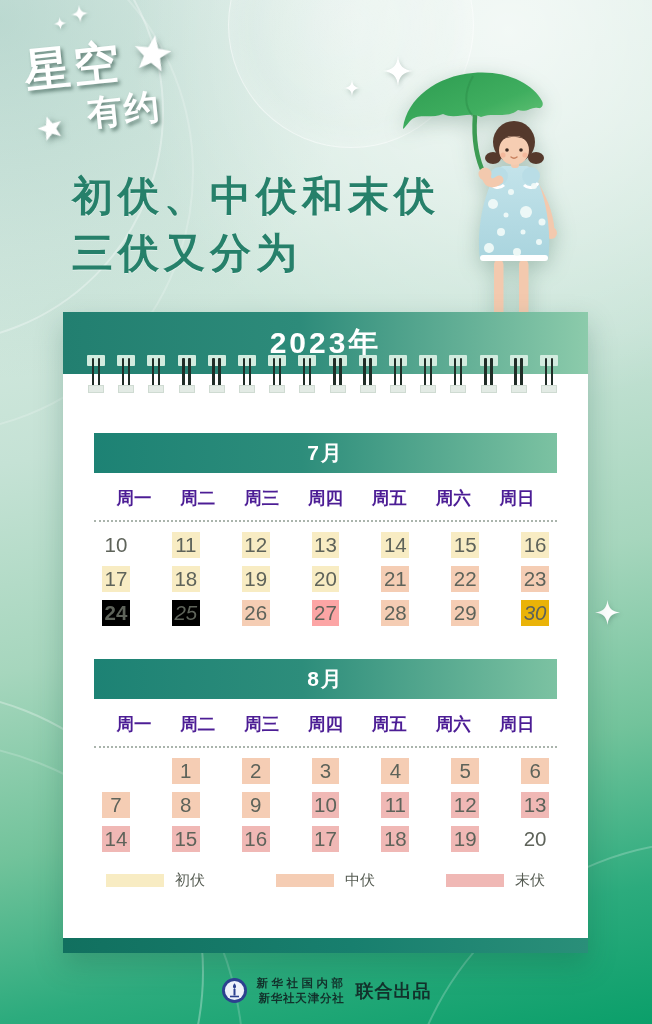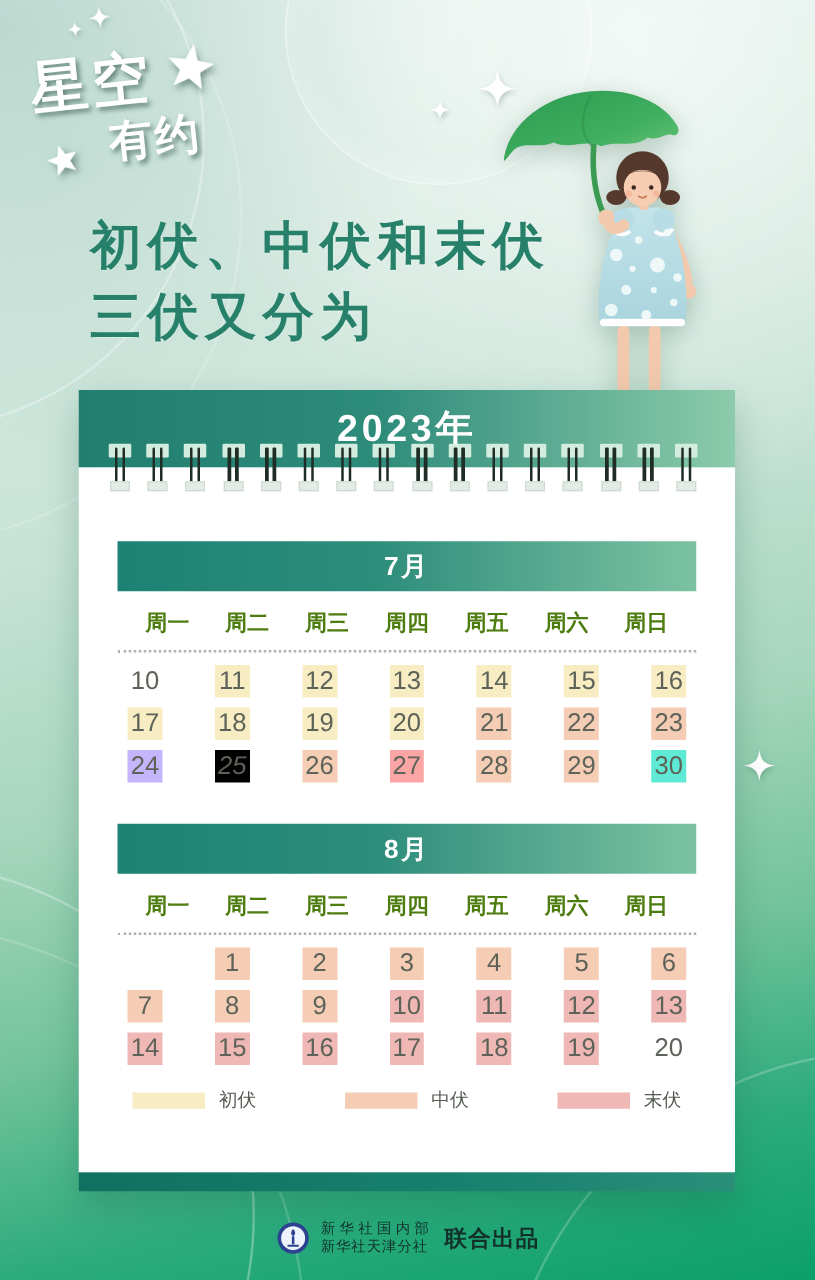--- a/index.html
+++ b/index.html
@@ -48,34 +48,34 @@
   .rings{position:absolute;left:0;top:43px;width:100%;height:42px;pointer-events:none;}
   .ring{position:absolute;top:0;width:18px;height:40px;}
   .ring .clip-top{position:absolute;left:0;top:0;width:18px;height:11px;background:#d2ecdf;border-radius:1px;display:block;}
   .ring .wire{position:absolute;top:3px;width:2.5px;height:33px;background:#202d27;border-radius:1px;display:block;}
   .ring .w1{left:4.5px;} .ring .w2{left:10.5px;}
   .ring .clip-bot{position:absolute;left:1px;top:30px;width:16px;height:8px;background:#e3ebe5;border:1px solid #cfdbd2;box-sizing:border-box;display:block;}
 
   .month-bar{height:40px;background:linear-gradient(90deg,#1d8274 0%,#2d8d7b 45%,#7cc2a2 100%);
     display:flex;align-items:center;justify-content:center;color:#fff;font-size:21px;font-weight:800;letter-spacing:2px;}
   .weekdays{display:flex;margin:12px 8px 0;}
-  .wd{flex:1;text-align:center;font-size:17.5px;font-weight:800;color:#4d7c0f;height:26px;line-height:26px;}
+  .wd{flex:1;text-align:center;font-size:17.5px;font-weight:800;color:#4c1d95;height:26px;line-height:26px;}
   .divider{margin:9px 0 0;border-top:2px dotted #aab4ac;height:0;}
   .drows{margin:6px 8px 0;}
   .drow{display:flex;height:34px;align-items:center;gap:42px;}
   .dcell{flex:1;height:26px;line-height:26px;text-align:center;font-size:20.5px;color:#5e635a;}
   .month-aug{margin-top:29px;}
   .legend{display:flex;margin:15px 12px 0;justify-content:space-between;align-items:center;}
   .lg-item{display:flex;align-items:center;gap:11px;}
   .lg-swatch{width:58px;height:13px;display:inline-block;}
   .lg-label{font-size:15px;color:#565c53;}
 
   
   .footer{position:absolute;left:0;right:0;top:976px;display:flex;justify-content:center;align-items:center;gap:9px;color:#12312b;}
-  .credit-lines{font-size:11.5px;font-weight:400;line-height:1.28;}
+  .credit-lines{font-size:11.5px;font-weight:700;line-height:1.28;text-align:center;}
   .credit-lines .c1{letter-spacing:3.5px;}
   .credit-lines .c2{letter-spacing:0.8px;}
   .credit-suffix{font-size:18px;font-weight:900;letter-spacing:1px;}
 </style>
 </head>
 <body>
 
 <div class="poster">
 
   <div class="bubble bubble-top"></div>
@@ -218,27 +218,27 @@
             <div class="drow">
               <div class="dcell" style="background: rgb(248, 236, 195);">17</div>
               <div class="dcell" style="background: rgb(248, 236, 195);">18</div>
               <div class="dcell" style="background: rgb(248, 236, 195);">19</div>
               <div class="dcell" style="background: rgb(248, 236, 195);">20</div>
               <div class="dcell" style="background: rgb(245, 205, 180);">21</div>
               <div class="dcell" style="background: rgb(245, 205, 180);">22</div>
               <div class="dcell" style="background: rgb(245, 205, 180);">23</div>
             </div>
             <div class="drow">
-              <div class="dcell" style="background: #c4b5fd;">24</div>
+              <div class="dcell" style="background: #000000; font-weight: bold;">24</div>
               <div class="dcell" style="background: #000000; font-style: italic;">25</div>
               <div class="dcell" style="background: rgb(245, 205, 180);">26</div>
               <div class="dcell" style="background: #fca5a5;">27</div>
               <div class="dcell" style="background: rgb(245, 205, 180);">28</div>
               <div class="dcell" style="background: rgb(245, 205, 180);">29</div>
-              <div class="dcell" style="background: #5eead4;">30</div>
+              <div class="dcell" style="background: #eab308; font-style: italic;">30</div>
             </div>
           </div>
       </section>
 
       <section class="month month-aug">
         <div class="month-bar">8月</div>
         <div class="weekdays">
             <span class="wd">周一</span>
             <span class="wd">周二</span>
             <span class="wd">周三</span>

